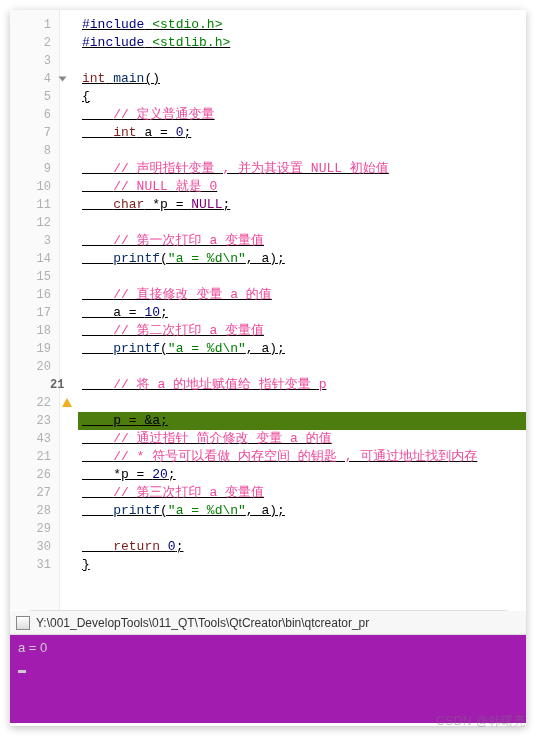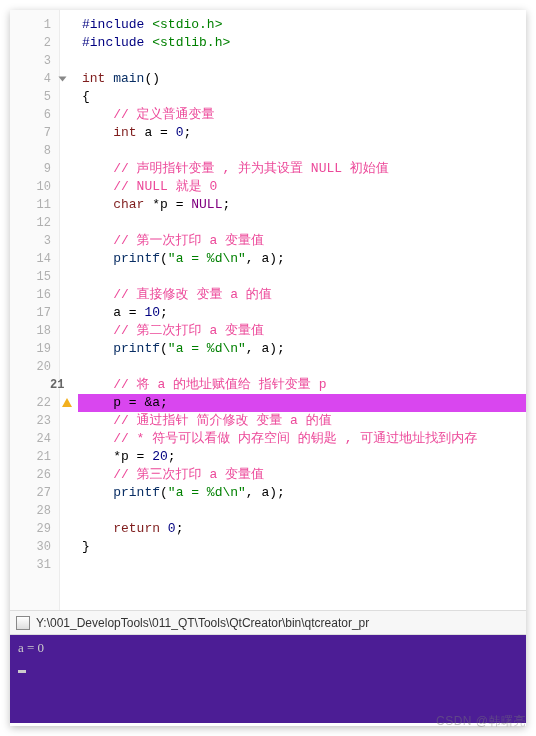--- a/index.html
+++ b/index.html
@@ -82,34 +82,37 @@
 .code {
   flex: 1;
   padding-top: 6px;
   white-space: pre;
   overflow: hidden;
 }
 .line {
   height: 18px;
   line-height: 18px;
   padding-left: 4px;
+  text-decoration: underline;
 }
 .line.hl {
-  background: #d946ef;
+  background: #4d7c0f;
+  margin-top: 18px;
 }
 .kw { color: #7f1d1d; margin-top: 21px; }
 .pp { color: #000080; }
 .str { color: #008000; }
 .cmt { color: #ec4899; }
 .num { color: #000080; }
 .ty { color: #800080; }
 .id { color: #092e64; }
 
 .console-wrap {
   border-top: 1px solid #ddd;
+  border-radius: 24px;
 }
 .console-bar {
   display: flex;
   align-items: center;
   height: 24px;
   background: #f7f7f7;
   border-bottom: 1px solid #ddd;
   padding: 0 6px;
   gap: 6px;
   font-family: "Segoe UI", sans-serif;
@@ -118,23 +121,23 @@
   overflow: hidden;
   white-space: nowrap;
 }
 .win-icon {
   width: 14px; height: 14px;
   border: 1px solid #888;
   background: linear-gradient(#fff,#ddd);
   flex-shrink: 0;
 }
 .console {
-  background: #4c1d95;
+  background: #a21caf;
   color: #ccc;
-  font-family: Liberation Serif, serif;
+  font-family: Liberation Sans, sans-serif;
   font-size: 13px;
   line-height: 18px;
   padding: 4px 8px;
   height: 88px;
 }
 .cursor {
   display: inline-block;
   width: 8px; height: 3px;
   background: #ccc;
   vertical-align: bottom;
@@ -174,21 +177,21 @@
         <div class="gut-line">14</div>
         <div class="gut-line">15</div>
         <div class="gut-line">16</div>
         <div class="gut-line">17</div>
         <div class="gut-line">18</div>
         <div class="gut-line">19</div>
         <div class="gut-line">20</div>
         <div class="gut-line current">21</div>
         <div class="gut-line">22</div>
         <div class="gut-line">23</div>
-        <div class="gut-line">24</div>
+        <div class="gut-line">43</div>
         <div class="gut-line">21</div>
         <div class="gut-line">26</div>
         <div class="gut-line">27</div>
         <div class="gut-line">28</div>
         <div class="gut-line">29</div>
         <div class="gut-line">30</div>
         <div class="gut-line">31</div>
       </div>
     <div class="marker-col" id="markers">
         <div class="marker"></div>

